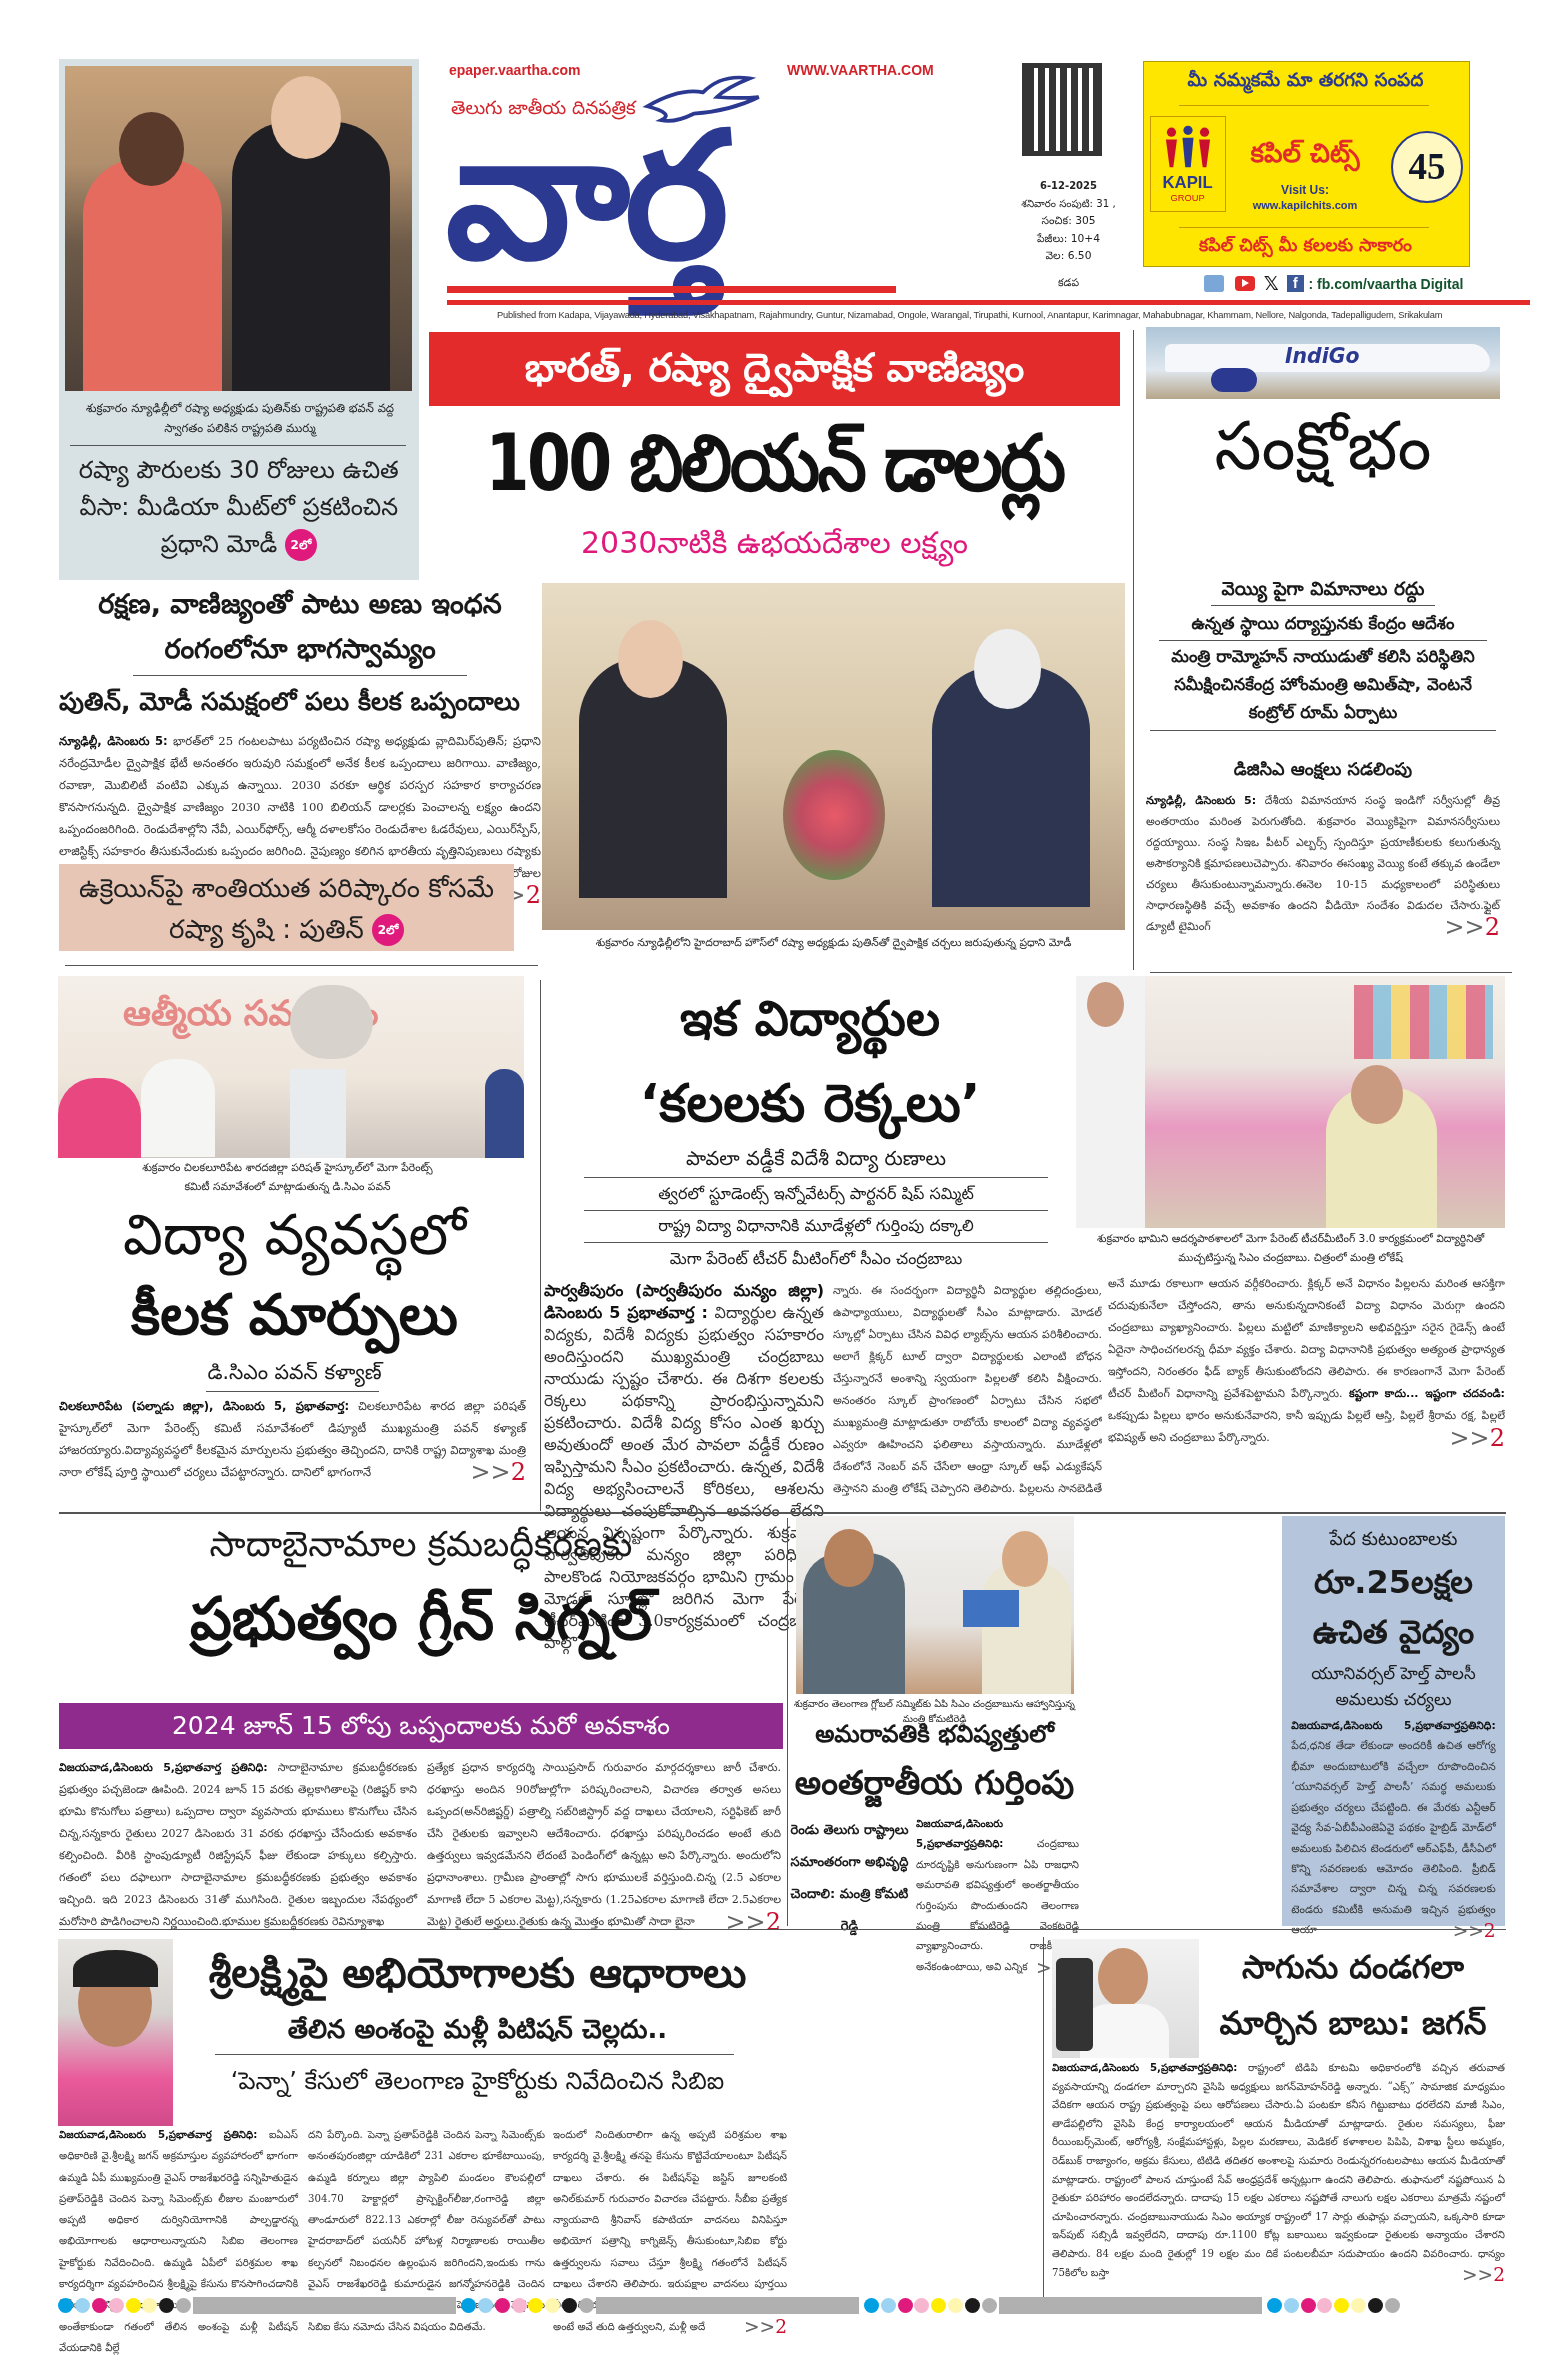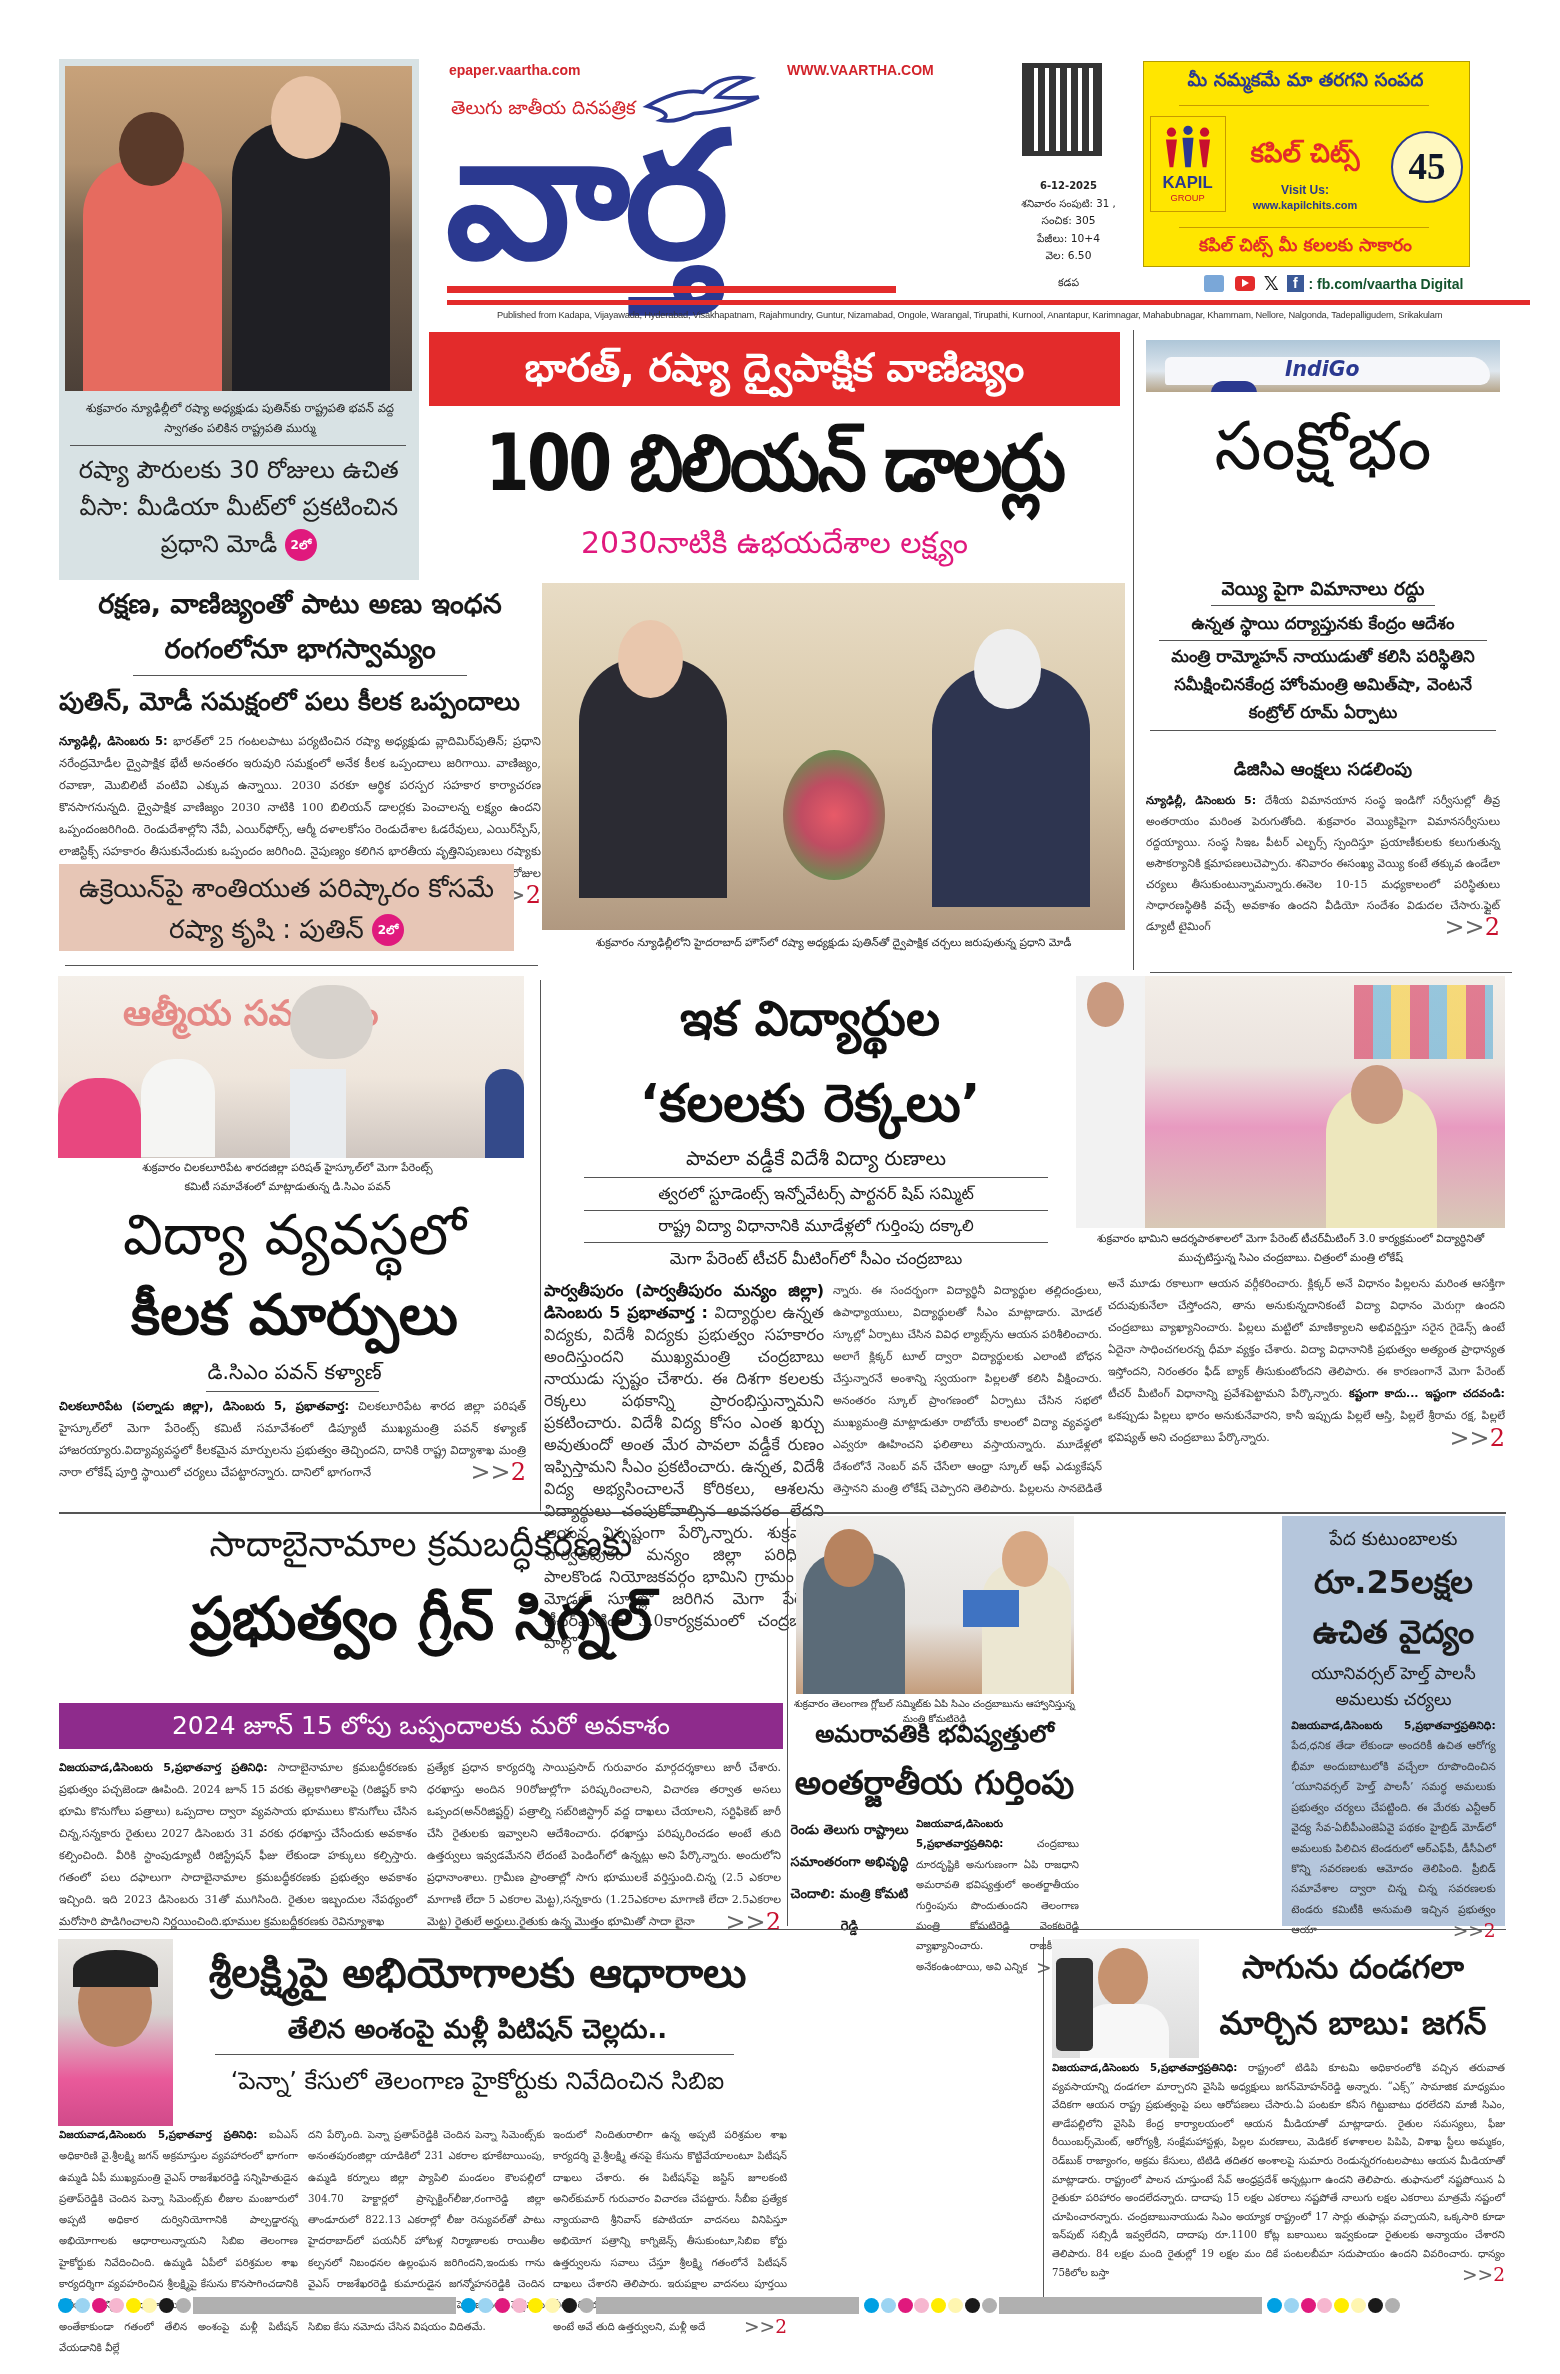--- a/index.html
+++ b/index.html
@@ -121,21 +121,21 @@
 
 <div class="photo" style="left:542px;top:583px;width:583px;height:347px;background:linear-gradient(180deg,#e8dcc5 0%,#d8c7a8 50%,#b09880 100%);">
   <div class="abs" style="left:37px;top:74px;width:148px;height:241px;background:#2b2b33;border-radius:65px 65px 0 0;"></div>
   <div class="abs" style="left:76px;top:37px;width:65px;height:78px;background:#e9c7ad;border-radius:50%;"></div>
   <div class="abs" style="left:390px;top:83px;width:158px;height:241px;background:#2e3550;border-radius:65px 65px 0 0;"></div>
   <div class="abs" style="left:432px;top:46px;width:67px;height:80px;background:#eee;border-radius:50%;"></div>
   <div class="abs" style="left:241px;top:167px;width:102px;height:130px;background:radial-gradient(circle,#e85a68 0%,#c04c62 40%,#6a8d52 80%);border-radius:50%;"></div>
 </div>
 <div class="abs caption" style="left:542px;top:933px;width:583px;font-size:10.7px;">శుక్రవారం న్యూఢిల్లీలోని హైదరాబాద్ హౌస్‌లో రష్యా అధ్యక్షుడు పుతిన్‌తో ద్వైపాక్షిక చర్చలు జరుపుతున్న ప్రధాని మోడీ</div>
 
-<div class="photo" style="left:1146px;top:340px;width:354px;height:52px;background:linear-gradient(180deg,#aec6d8 0%,#dfe7ee 60%,#b6a58a 100%);">
+<div class="photo" style="left:1146px;top:327px;width:354px;height:72px;background:linear-gradient(180deg,#aec6d8 0%,#dfe7ee 60%,#b6a58a 100%);">
   <div class="abs" style="left:18.6px;top:16.7px;width:325px;height:28px;background:#f6f7fa;border-radius:18.6px 56px 28px 9.3px;"></div>
   <div class="abs" style="left:139px;top:16.7px;font:italic bold 20.4px 'DejaVu Sans',sans-serif;color:#2b3990;">IndiGo</div>
   <div class="abs" style="left:65px;top:41px;width:46px;height:24px;background:#2b3990;border-radius:13px;"></div>
 </div>
 <div class="abs h-center" style="left:1146px;top:404px;width:354px;font:67px 'DejaVu Sans',sans-serif;line-height:85px;color:#111;">
   <div>సంక్షోభం</div>
 </div>
 <div class="abs h-center" style="left:1146px;top:575px;width:354px;">
   <div style="font:bold 18.6px 'DejaVu Sans',sans-serif;line-height:28px;">వెయ్యి పైగా విమానాలు రద్దు</div>
   <div style="height:0.9px;background:#555;margin:1.9px 65px;"></div>

